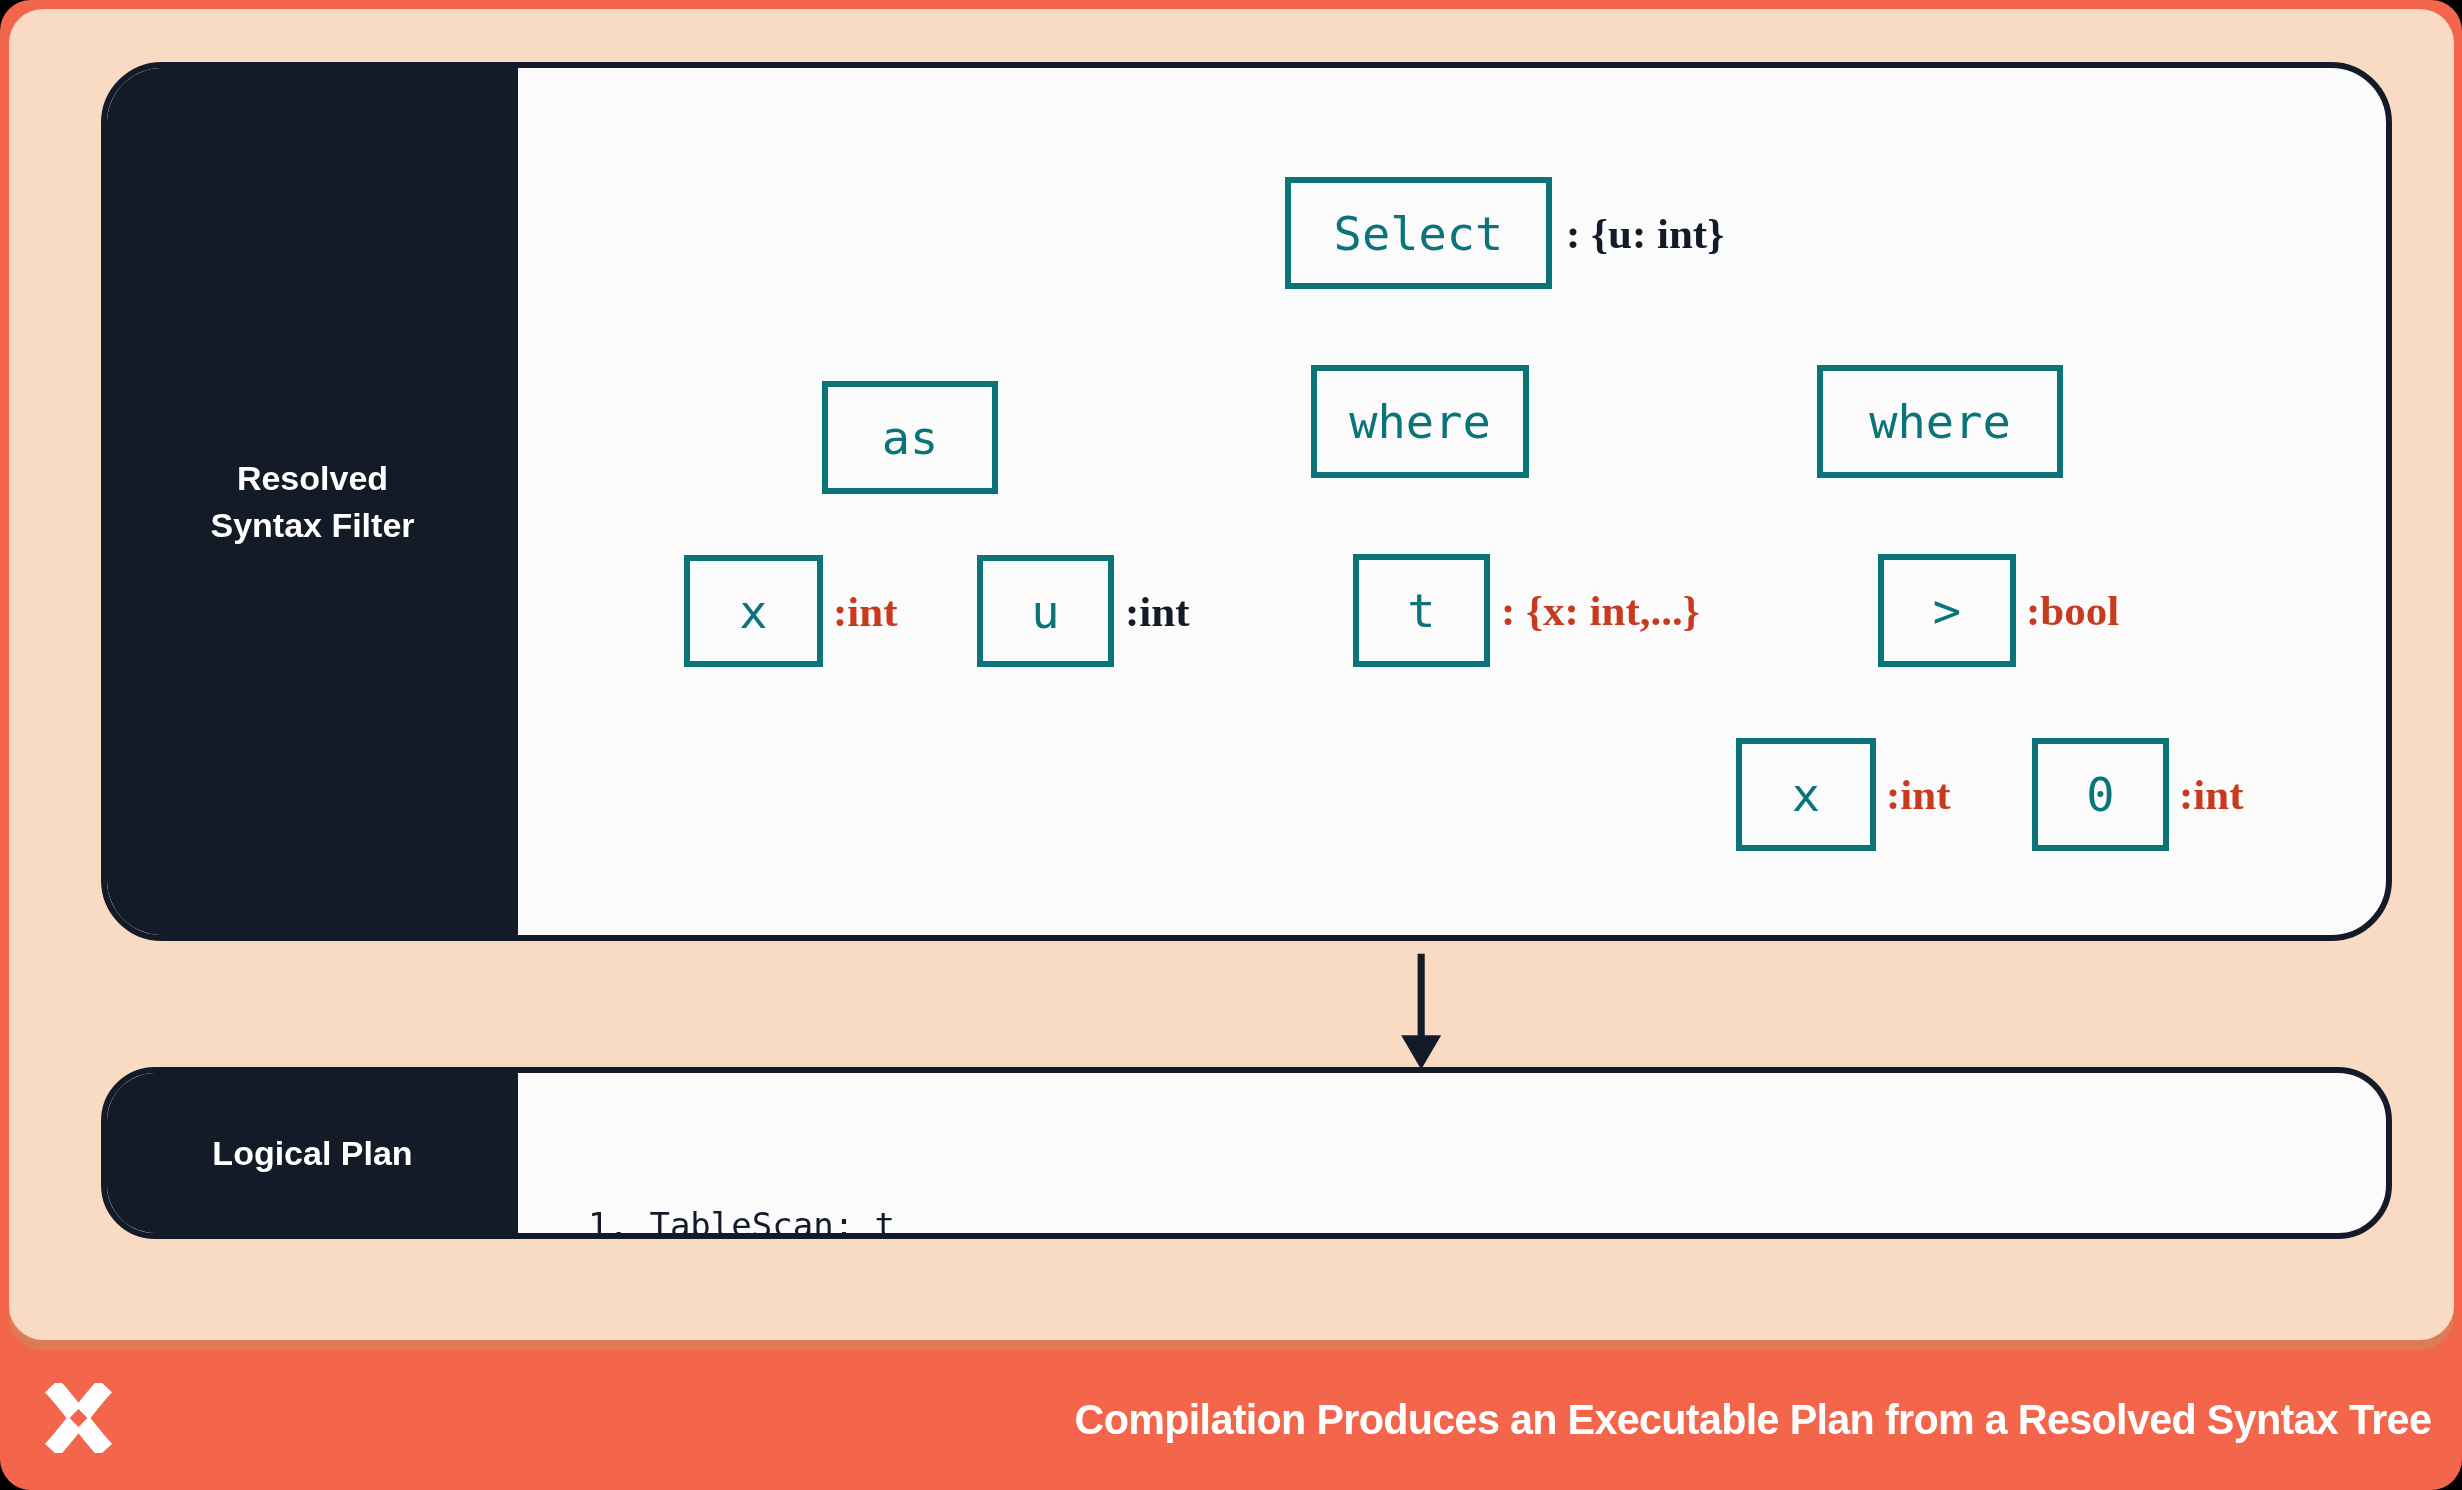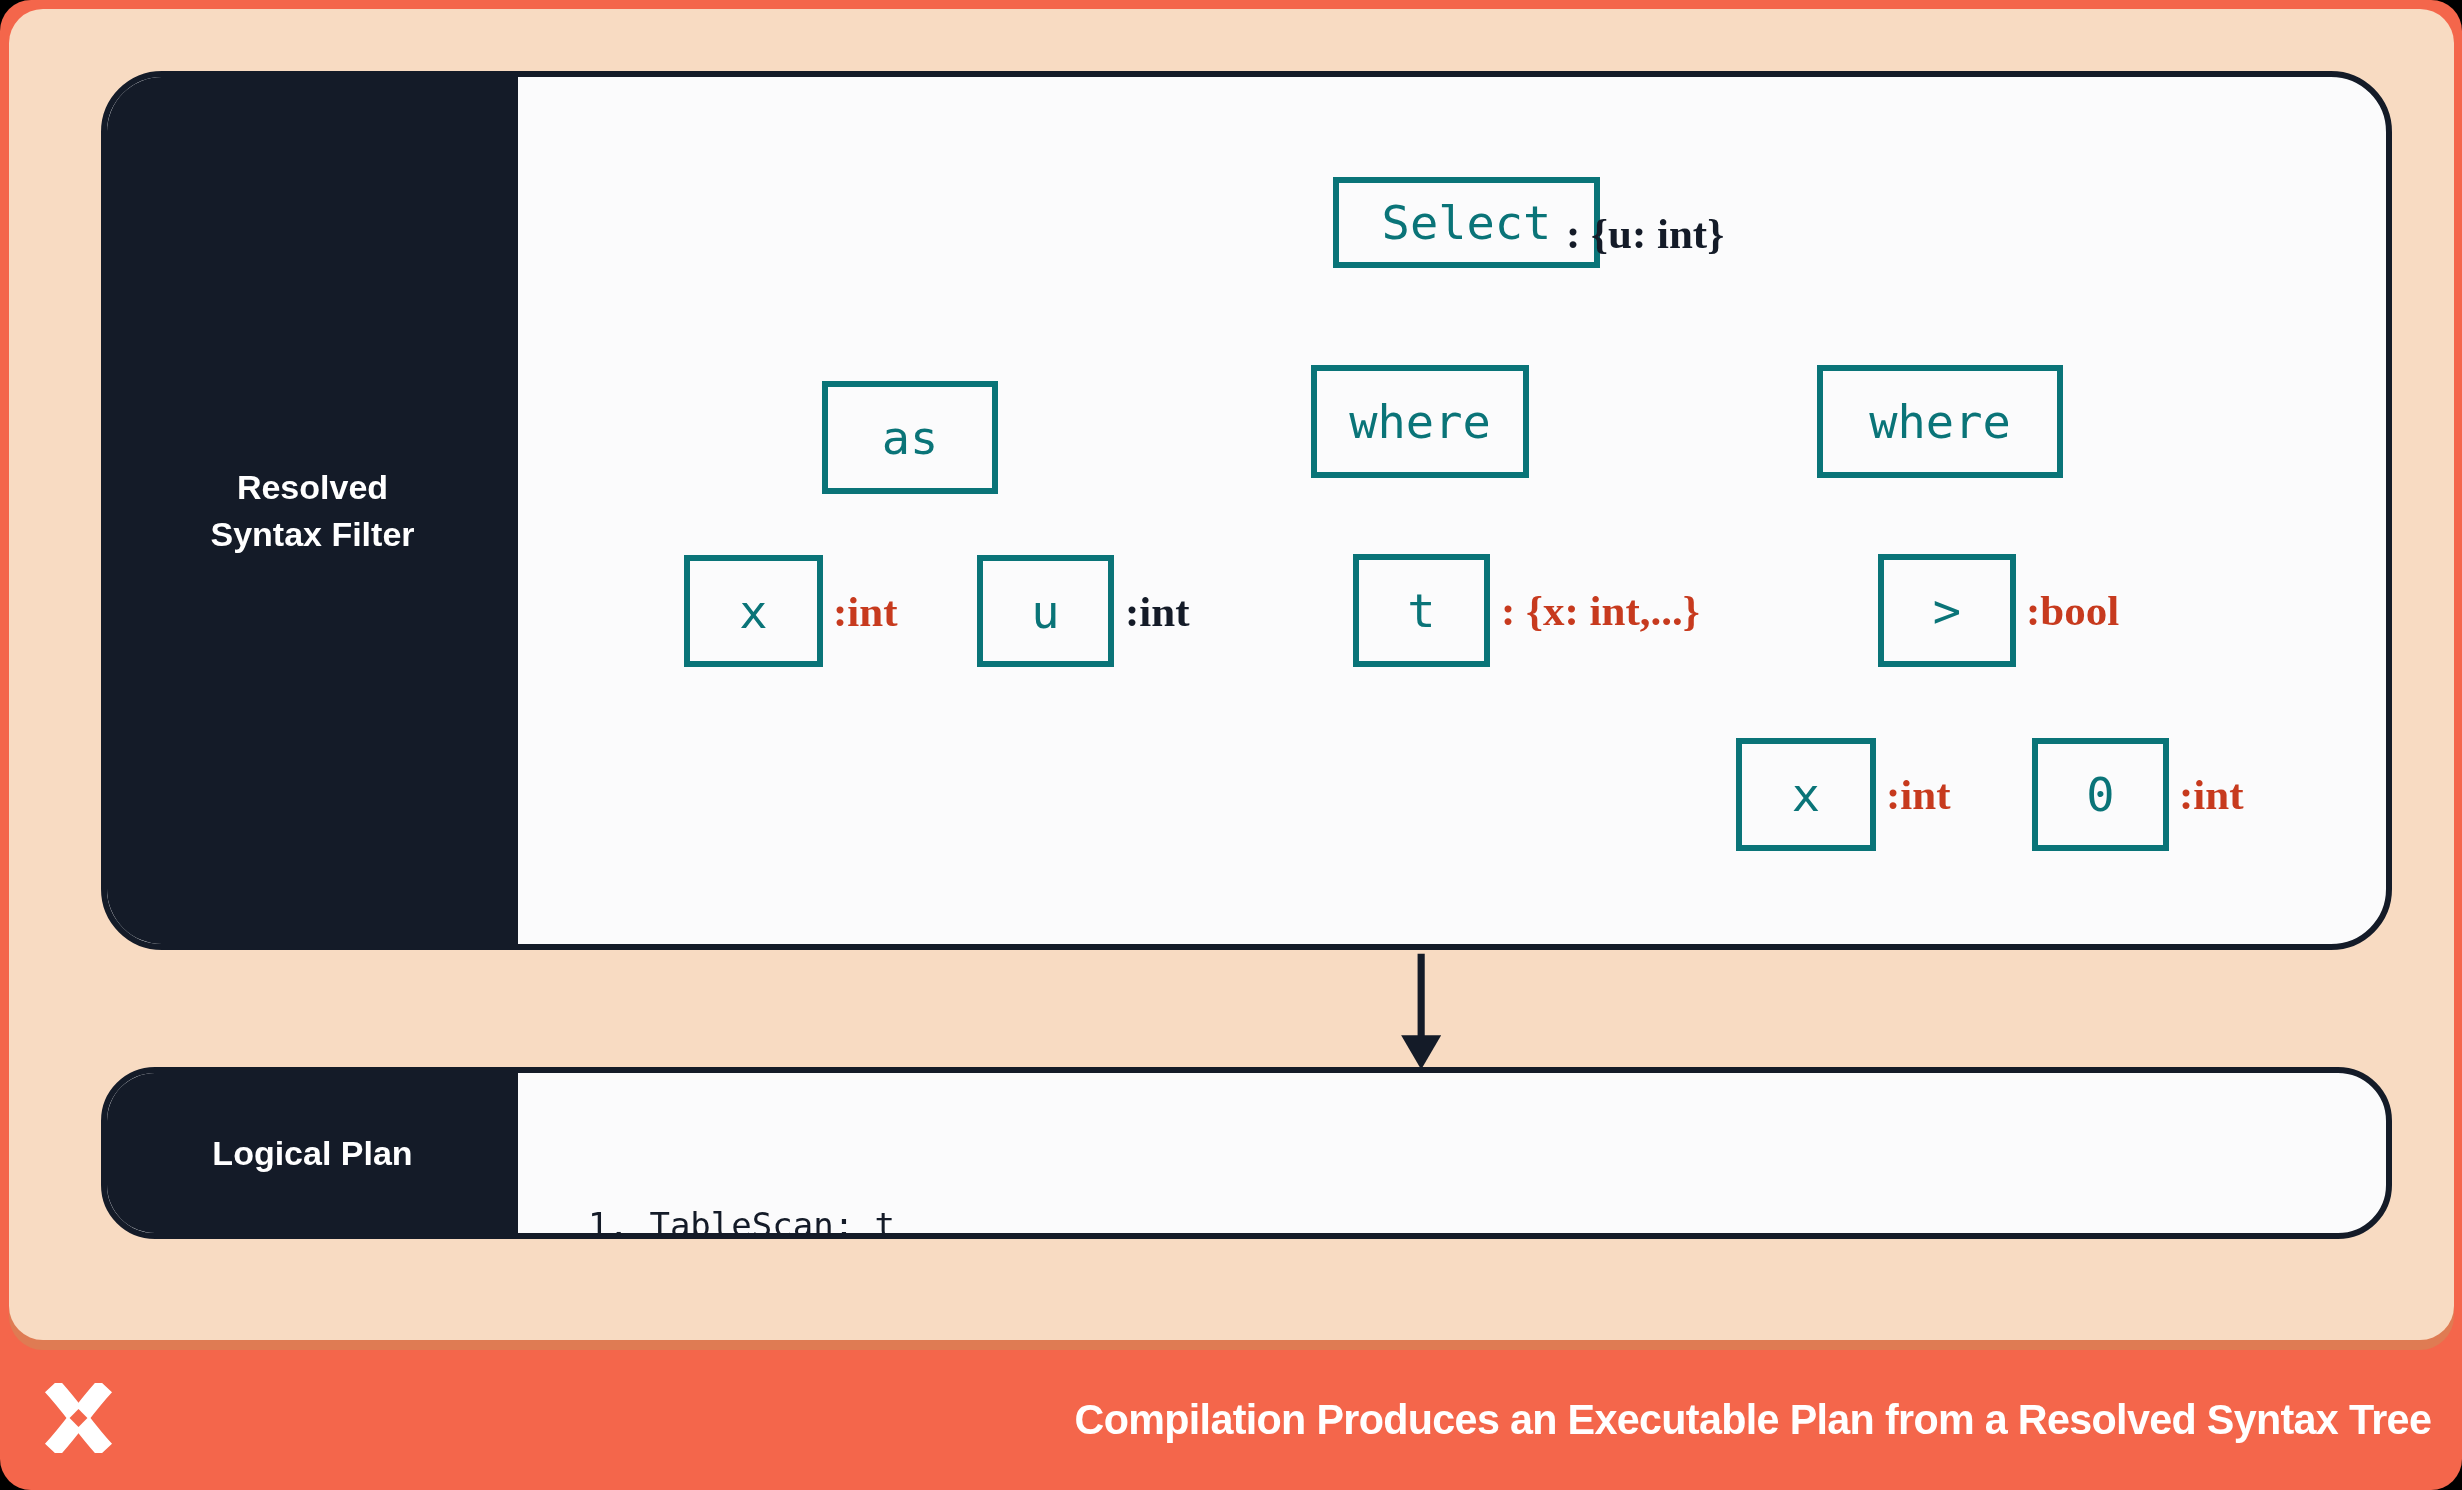--- a/index.html
+++ b/index.html
@@ -12,39 +12,39 @@
     position:absolute;left:8.6px;top:8.6px;width:2445px;height:1331px;
     background:#F8DBC2;border-radius:34px;
     box-shadow:0 10px 0 #DF7B53;
   }
   
   .panel{
     position:absolute;left:101px;width:2291px;
     background:#FBFBFC;border:6.4px solid #141B28;
     border-radius:61px;overflow:hidden;box-sizing:border-box;
   }
-  .panel-top{top:71px;height:879px;}
+  .panel-top{top:62px;height:879px;}
   .panel-bottom{top:1067px;height:172px;border-radius:54px;}
   .side{
     position:absolute;left:0;top:0;bottom:0;width:411px;background:#141B28;
     display:flex;align-items:center;justify-content:center;text-align:center;
   }
   .side-label{
     color:#FFFFFF;font-weight:bold;font-size:34px;line-height:47px;
     font-family:"Liberation Sans",sans-serif;
   }
   
   .edges{position:absolute;left:0;top:0;width:2462px;height:1490px;}
   .node{
     position:absolute;box-sizing:border-box;background:#FBFBFC;
     border:6.4px solid #0A7478;display:flex;align-items:center;justify-content:center;
     color:#0A7478;font-family:"DejaVu Sans Mono",monospace;font-size:47px;
     font-feature-settings:"zero" 1;
   }
-  .n-select{left:1285px;top:177px;width:267px;height:91px;margin-left:48px;}
+  .n-select{left:1285px;top:177px;width:267px;height:112px;}
   .n-as{left:822px;top:365px;width:176px;height:113px;margin-top:16px;}
   .n-from{left:1311px;top:365px;width:218px;height:113px;}
   .n-where{left:1817px;top:365px;width:246px;height:113px;}
   .n-x1{left:684px;top:555px;width:139px;height:112px;}
   .n-u{left:977px;top:555px;width:137px;height:112px;}
   .n-t{left:1353px;top:554px;width:137px;height:113px;}
   .n-gt{left:1878px;top:554px;width:138px;height:113px;}
   .n-x2{left:1736px;top:738px;width:140px;height:113px;}
   .n-zero{left:2032px;top:738px;width:137px;height:113px;}
   .typ{

